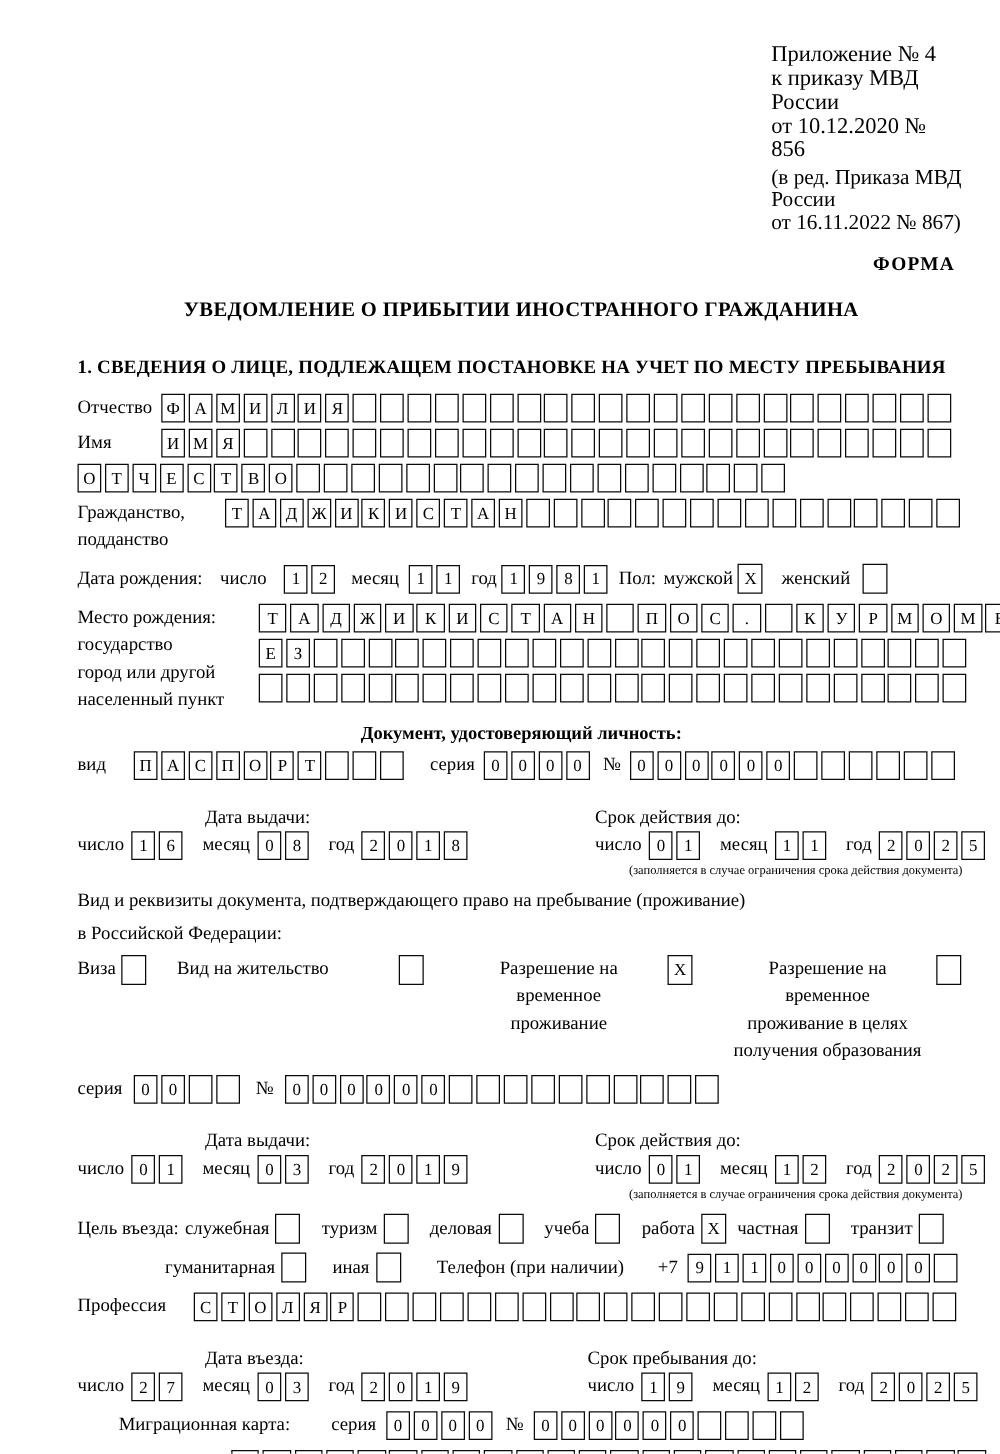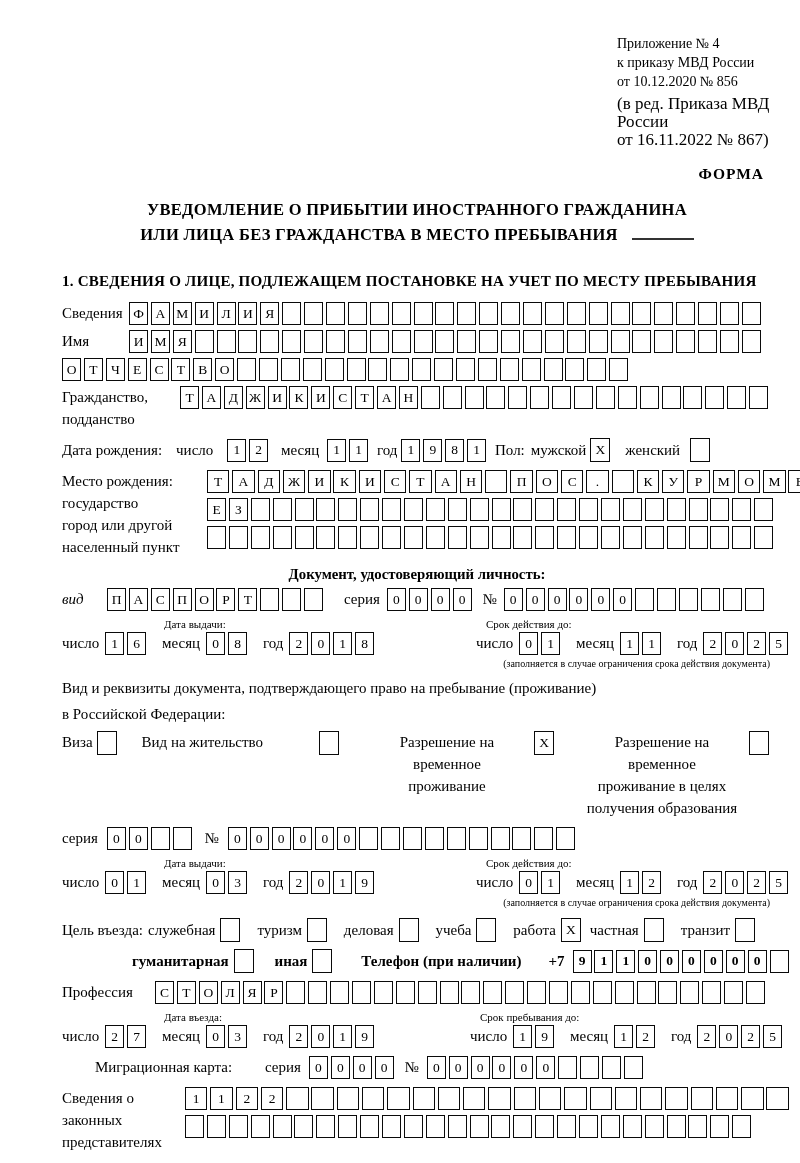--- a/index.html
+++ b/index.html
@@ -1,49 +1,49 @@
 <!DOCTYPE html>
 <html><head>
 <meta charset="utf-8">
 <style>
   html,body{margin:0;padding:0;background:#fff;}
   body{width:800px;height:1163px;overflow:hidden;color:#000;
        font-family:"Liberation Serif", serif;}
   .page{box-sizing:border-box;width:800px;height:1163px;padding:34px 28px 0 62px;}
 
   
-  .ref{margin-left:555px;font-size:14px;line-height:19px;}
+  .ref{margin-left:555px;font-size:18px;line-height:19px;}
   .ref-sub{margin-left:555px;font-size:17px;line-height:18px;margin-top:4px;}
   .forma{font-weight:bold;font-size:15.5px;text-align:right;padding-right:8px;margin-top:16px;letter-spacing:1px;}
 
   
   .title{font-weight:bold;font-size:16.5px;line-height:25px;text-align:center;margin-top:14px;letter-spacing:.3px;}
   .blank-underline{display:inline-block;width:62px;border-bottom:2px solid #333;height:14px;margin-left:14px;}
   .sec-head{font-weight:bold;font-size:15.1px;margin-top:26px;letter-spacing:.2px;white-space:nowrap;}
 
   
   .row{display:flex;align-items:flex-start;margin-top:5px;}
   .lbl{font-size:15px;line-height:23px;white-space:nowrap;}
   .lblcol{font-size:15px;line-height:22px;flex:none;}
   .w67{width:67px;flex:none;}  .w143{width:143px;flex:none;}
   .w118{width:118px;flex:none;} .w145{width:145px;flex:none;}
-  .w45{width:45px;flex:none;font-style:italic;}  .w93{width:93px;flex:none;}
+  .w45{width:45px;flex:none;}  .w93{width:93px;flex:none;}
   .w123{width:123px;flex:none;} .w203{width:203px;flex:none;}
 
   
   .boxes{display:flex;flex:none;}
   .cell{box-sizing:border-box;width:19px;height:23px;border:1.6px solid #0a0a0a;margin-right:2.9px;
         display:inline-flex;align-items:center;justify-content:center;
         font-size:13.5px;font-family:"Liberation Serif",serif;flex:none;background:#fff;}
   .wide .cell{width:22.4px;}
   .cb .cell{width:20px;height:24px;}
   .stackgap{margin-top:5px;}
 
   
-  .date-heads{display:flex;font-size:11px;margin-top:7px;gap:10px;}
+  .date-heads{display:flex;font-size:15px;margin-top:22px;}
   .dh-left{box-sizing:border-box;width:400px;padding-left:102px;}
   .dh-right{padding-left:14px;}
   .date-row{display:flex;align-items:center;margin-top:2px;}
   .dgroup{display:flex;align-items:center;}
   .dg-left{width:400px;flex:none;}
   .dgroup .lbl{margin-right:6px;}
   .dgroup .boxes{margin-right:13px;}
   .note-right{font-size:10px;text-align:right;margin-top:3px;padding-right:2px;}
 
   .plain{font-size:15px;line-height:22px;margin-top:8px;}
@@ -51,21 +51,21 @@
   
   .permits{display:flex;align-items:flex-start;margin-top:6px;}
   .pitem{display:flex;align-items:flex-start;}
   .pstack{text-align:center;font-size:15px;line-height:22px;}
   .permits .boxes{margin-left:8px;margin-top:0;}
 
   
   .purpose{display:flex;align-items:center;margin-top:10px;flex-wrap:nowrap;}
   .purpose .lbl{margin-right:5px;}
   .purpose .boxes{margin-right:14px;}
-  .indent70{padding-left:70px;font-weight:bold;}
+  .indent70{padding-left:70px;}
   .phone-pfx{font-size:15px;margin:0 8px 0 22px;}
 
   .center-head{font-weight:bold;font-size:14.8px;text-align:center;margin-top:8px;}
   .mt8{margin-top:8px;} .mt12{margin-top:12px;}
 </style>
 </head>
 <body>
 
 <div class="page">
 
@@ -75,27 +75,26 @@
     <div>от 10.12.2020 № 856</div>
   </div>
   <div class="ref-sub">
     <div>(в ред. Приказа МВД России</div>
     <div>от 16.11.2022 № 867)</div>
   </div>
   <div class="forma">ФОРМА</div>
 
   <div class="title">
     <div>УВЕДОМЛЕНИЕ О ПРИБЫТИИ ИНОСТРАННОГО ГРАЖДАНИНА</div>
-    <div><span>ИЛИ ЛИЦА БЕЗ ГРАЖДАНСТВА В МЕСТО ПРЕБЫВАНИЯ</span><span class="blank-underline"></span></div>
   </div>
 
   <div class="sec-head">1. СВЕДЕНИЯ О ЛИЦЕ, ПОДЛЕЖАЩЕМ ПОСТАНОВКЕ НА УЧЕТ ПО МЕСТУ ПРЕБЫВАНИЯ</div>
 
   <div class="row mt12">
-    <div class="lbl w67">Сведения</div>
+    <div class="lbl w67">Отчество</div>
     <div class="boxes">
         <span class="cell">Ф</span>
         <span class="cell">А</span>
         <span class="cell">М</span>
         <span class="cell">И</span>
         <span class="cell">Л</span>
         <span class="cell">И</span>
         <span class="cell">Я</span>
         <span class="cell"></span>
         <span class="cell"></span>

